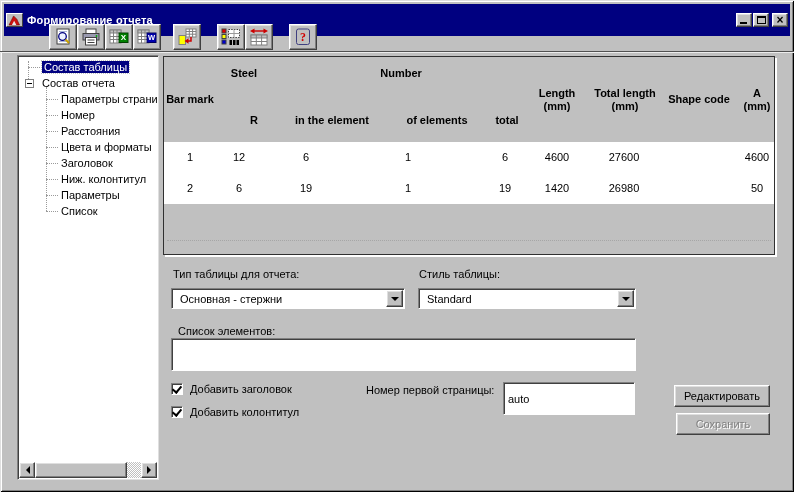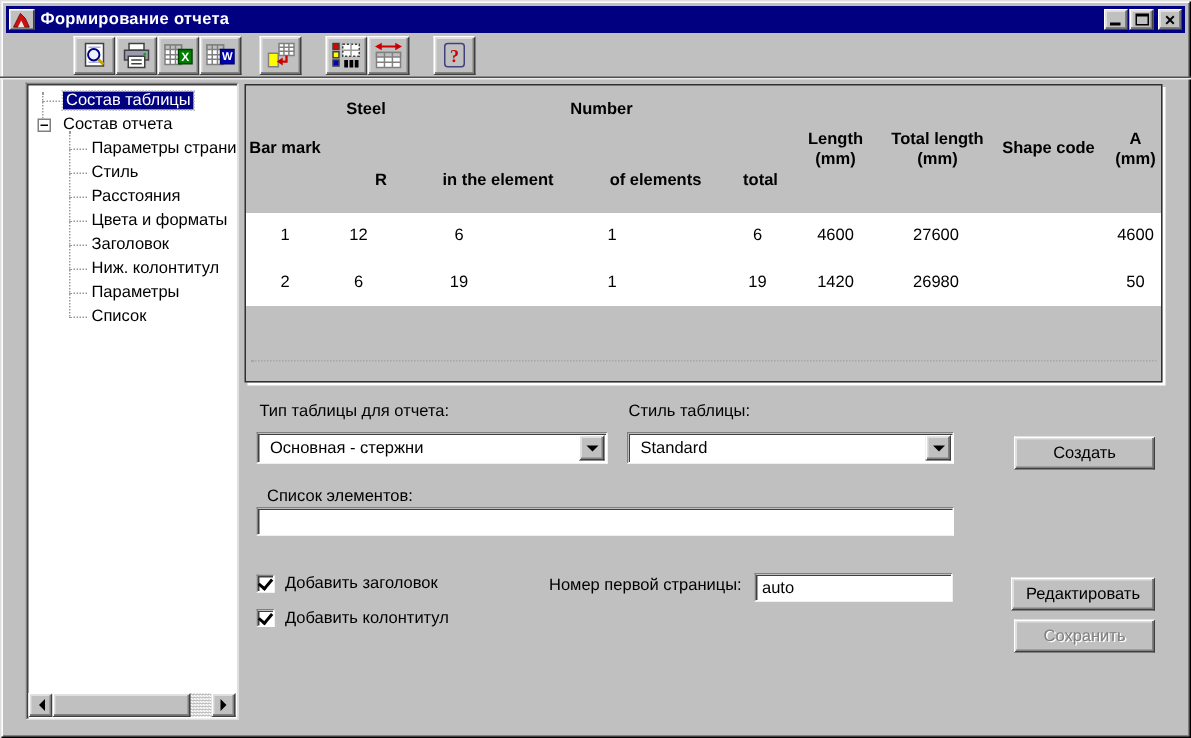--- a/index.html
+++ b/index.html
@@ -5,21 +5,21 @@
   html,body{margin:0;padding:0;background:#808080;}
   *{box-sizing:border-box;}
   .window{
     position:relative;width:794px;height:492px;background:#c0c0c0;
     font-family:"Liberation Sans",sans-serif;font-size:11px;color:#000;
     box-shadow:inset 1px 1px 0 #dfdfdf, inset -1px -1px 0 #000,
                inset 2px 2px 0 #fff, inset -2px -2px 0 #808080;
     overflow:hidden;
   }
   
-  .titlebar{position:absolute;left:4px;top:4px;right:4px;height:18px;background:#000080;
+  .titlebar{position:absolute;left:4px;top:4px;right:4px;height:32px;background:#000080;
     display:flex;align-items:center;padding:0 2px;}
   .app-icon{width:17px;height:14px;background:#c0c0c0;border:1px solid;
     border-color:#fff #404040 #404040 #fff;display:flex;align-items:center;justify-content:center;flex:none;}
   .title{color:#fff;font-weight:bold;margin-left:4px;flex:1;white-space:nowrap;letter-spacing:.2px;}
   .winbtn{width:16px;height:14px;background:#c0c0c0;border:1px solid;flex:none;
     border-color:#fff #404040 #404040 #fff;box-shadow:inset -1px -1px 0 #808080,inset 1px 1px 0 #dfdfdf;
     display:flex;align-items:center;justify-content:center;margin-left:1px;position:relative;}
   .winbtn.close{margin-left:3px;font-weight:bold;font-size:12px;line-height:10px;}
   .ming{position:absolute;left:3px;bottom:2px;width:7px;height:2px;background:#000;}
   .maxg{width:9px;height:8px;border:1px solid #000;border-top-width:2px;background:#c0c0c0;}
@@ -84,21 +84,21 @@
   .combo{position:absolute;height:21px;background:#fff;border:1px solid;
     border-color:#808080 #fff #fff #808080;box-shadow:inset 1px 1px 0 #404040;
     display:flex;align-items:center;}
   .combo-type{left:171px;top:288px;width:234px;}
   .combo-style{left:418px;top:288px;width:218px;}
   .combo .val{flex:1;padding-left:8px;white-space:nowrap;overflow:hidden;}
   .drop{width:17px;height:17px;margin:1px;background:#c0c0c0;border:1px solid;flex:none;
     border-color:#fff #404040 #404040 #fff;box-shadow:inset -1px -1px 0 #808080,inset 1px 1px 0 #dfdfdf;
     display:flex;align-items:center;justify-content:center;}
   .darr{width:0;height:0;border:4px solid transparent;border-top:4px solid #000;margin-top:4px;}
-  .tinput{position:absolute;height:19px;background:#fff;border:1px solid;
+  .tinput{position:absolute;height:33px;background:#fff;border:1px solid;
     border-color:#808080 #fff #fff #808080;box-shadow:inset 1px 1px 0 #404040;
     font:11px "Liberation Sans",sans-serif;padding:0 4px;outline:none;}
   .in-elements{left:171px;top:338px;width:465px;}
   .in-first{left:503px;top:382px;width:132px;}
   .btn95{position:absolute;height:22px;background:#c0c0c0;border:1px solid;
     border-color:#fff #404040 #404040 #fff;box-shadow:inset -1px -1px 0 #808080,inset 1px 1px 0 #dfdfdf;
     font:11px "Liberation Sans",sans-serif;text-align:center;padding:0;}
   .btn-create{left:676px;top:291px;width:94px;}
   .btn-select{left:676px;top:339px;width:94px;}
   .btn-edit{left:674px;top:385px;width:96px;}
@@ -233,21 +233,21 @@
       <div class="doth cs3"></div>
     <div class="doth cs4"></div>
       <div class="doth cs5"></div>
     <div class="doth cs6"></div>
       <div class="doth cs7"></div>
     <div class="expander"></div>
 
     <div class="trow tr0 root"><span class="sel">Состав таблицы</span></div>
     <div class="trow tr1 root"><span>Состав отчета</span></div>
     <div class="trow tr2 child"><span>Параметры страниц</span></div>
-    <div class="trow tr3 child"><span>Стиль</span></div>
+    <div class="trow tr3 child"><span>Номер</span></div>
     <div class="trow tr4 child"><span>Расстояния</span></div>
     <div class="trow tr5 child"><span>Цвета и форматы</span></div>
     <div class="trow tr6 child"><span>Заголовок</span></div>
     <div class="trow tr7 child"><span>Ниж. колонтитул</span></div>
     <div class="trow tr8 child"><span>Параметры</span></div>
     <div class="trow tr9 child"><span>Список</span></div>
 
     <div class="hscroll">
       <div class="sbtn">
           <span class="tri-l"></span>
@@ -311,21 +311,20 @@
   </div>
 
   <span class="flabel lbl-style">Стиль таблицы:</span>
   <div class="combo combo-style">
     <span class="val">Standard</span>
     <span class="drop">
         <span class="darr"></span>
       </span>
   </div>
 
-  <button class="btn95 btn-create">Создать</button>
 
   <span class="flabel lbl-elements">Список элементов:</span>
   <input class="tinput in-elements" readonly="" value="" style="">
 
 
   <div class="chk chk1 checked"></div>
   <span class="flabel lbl-chk1">Добавить заголовок</span>
 
   <span class="flabel lbl-first">Номер первой страницы:</span>
   <input class="tinput in-first" readonly="" value="auto" style="">

